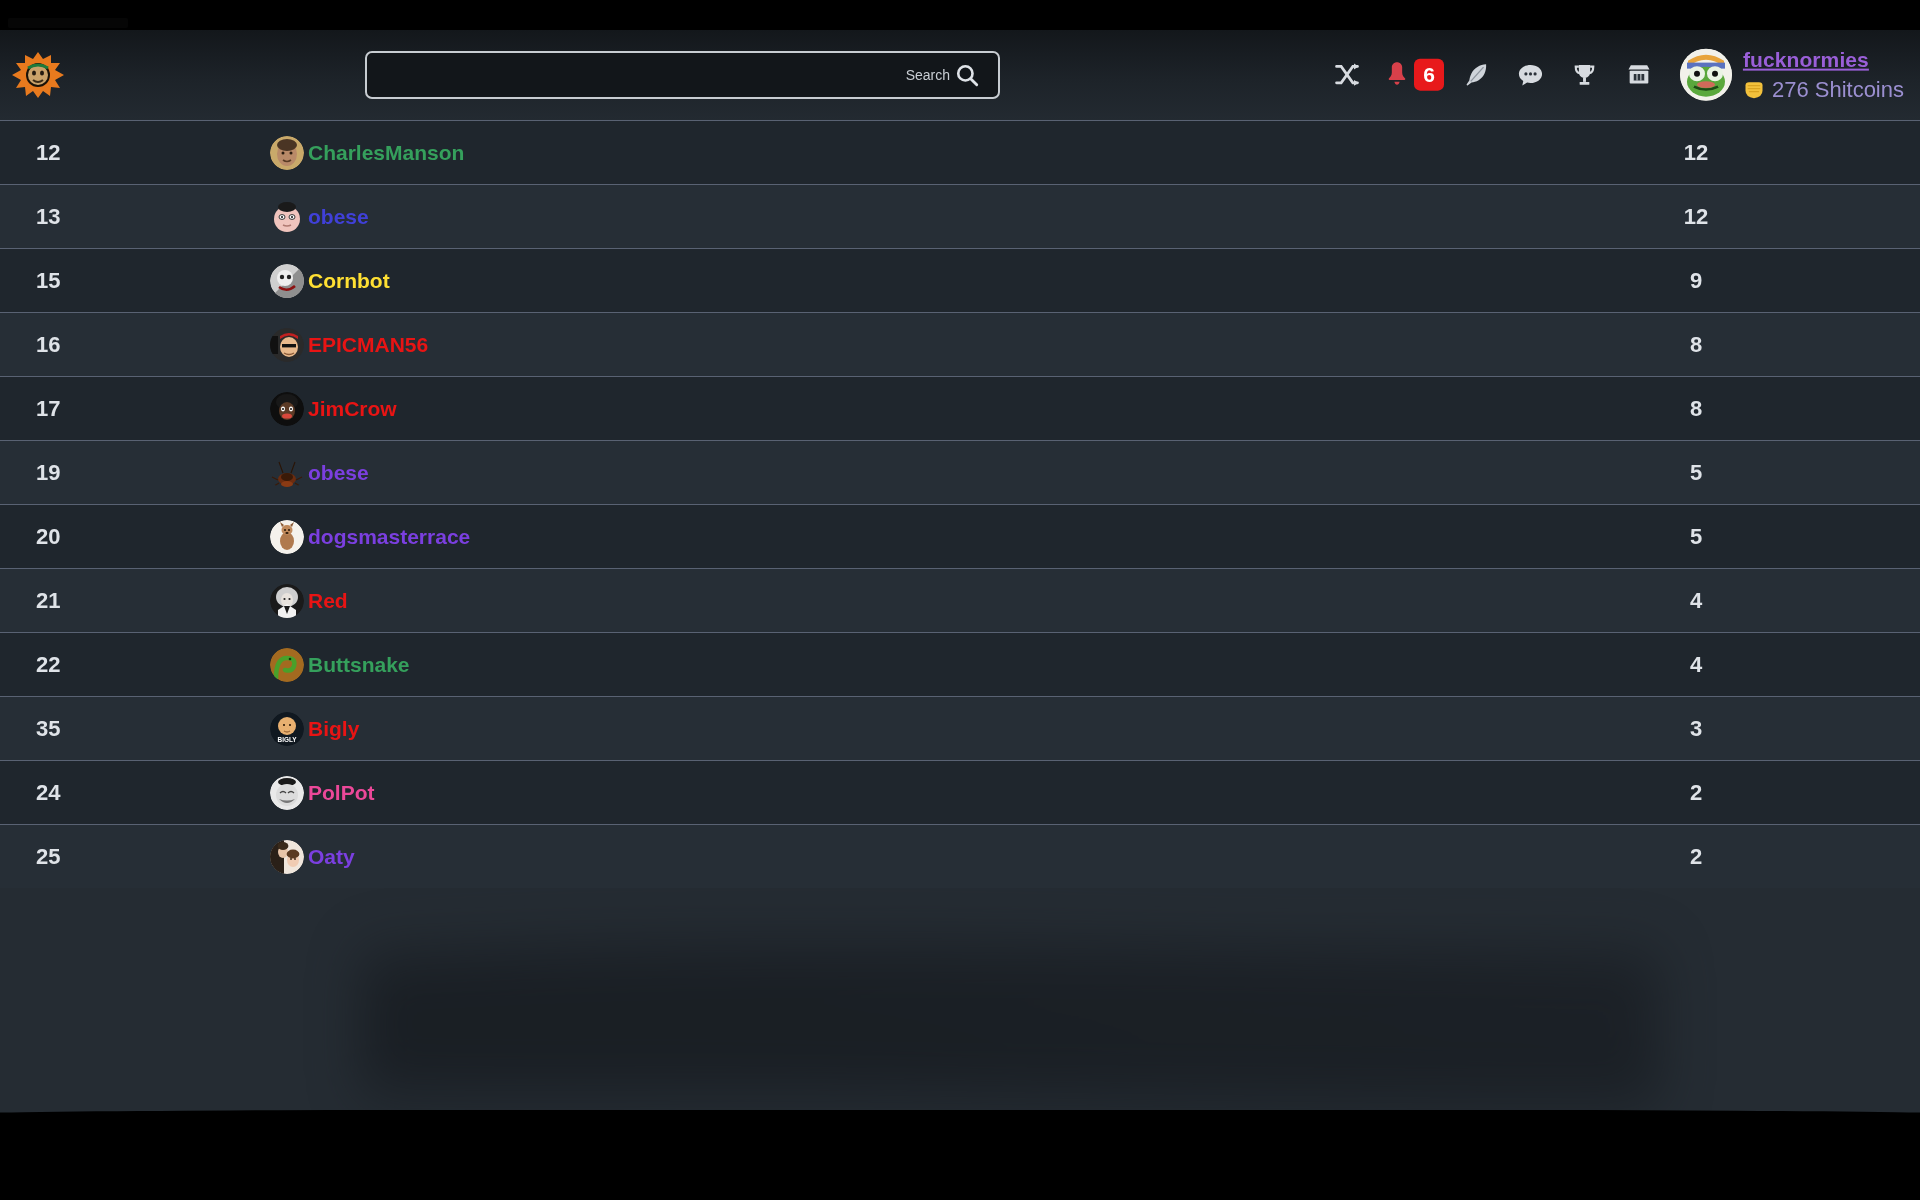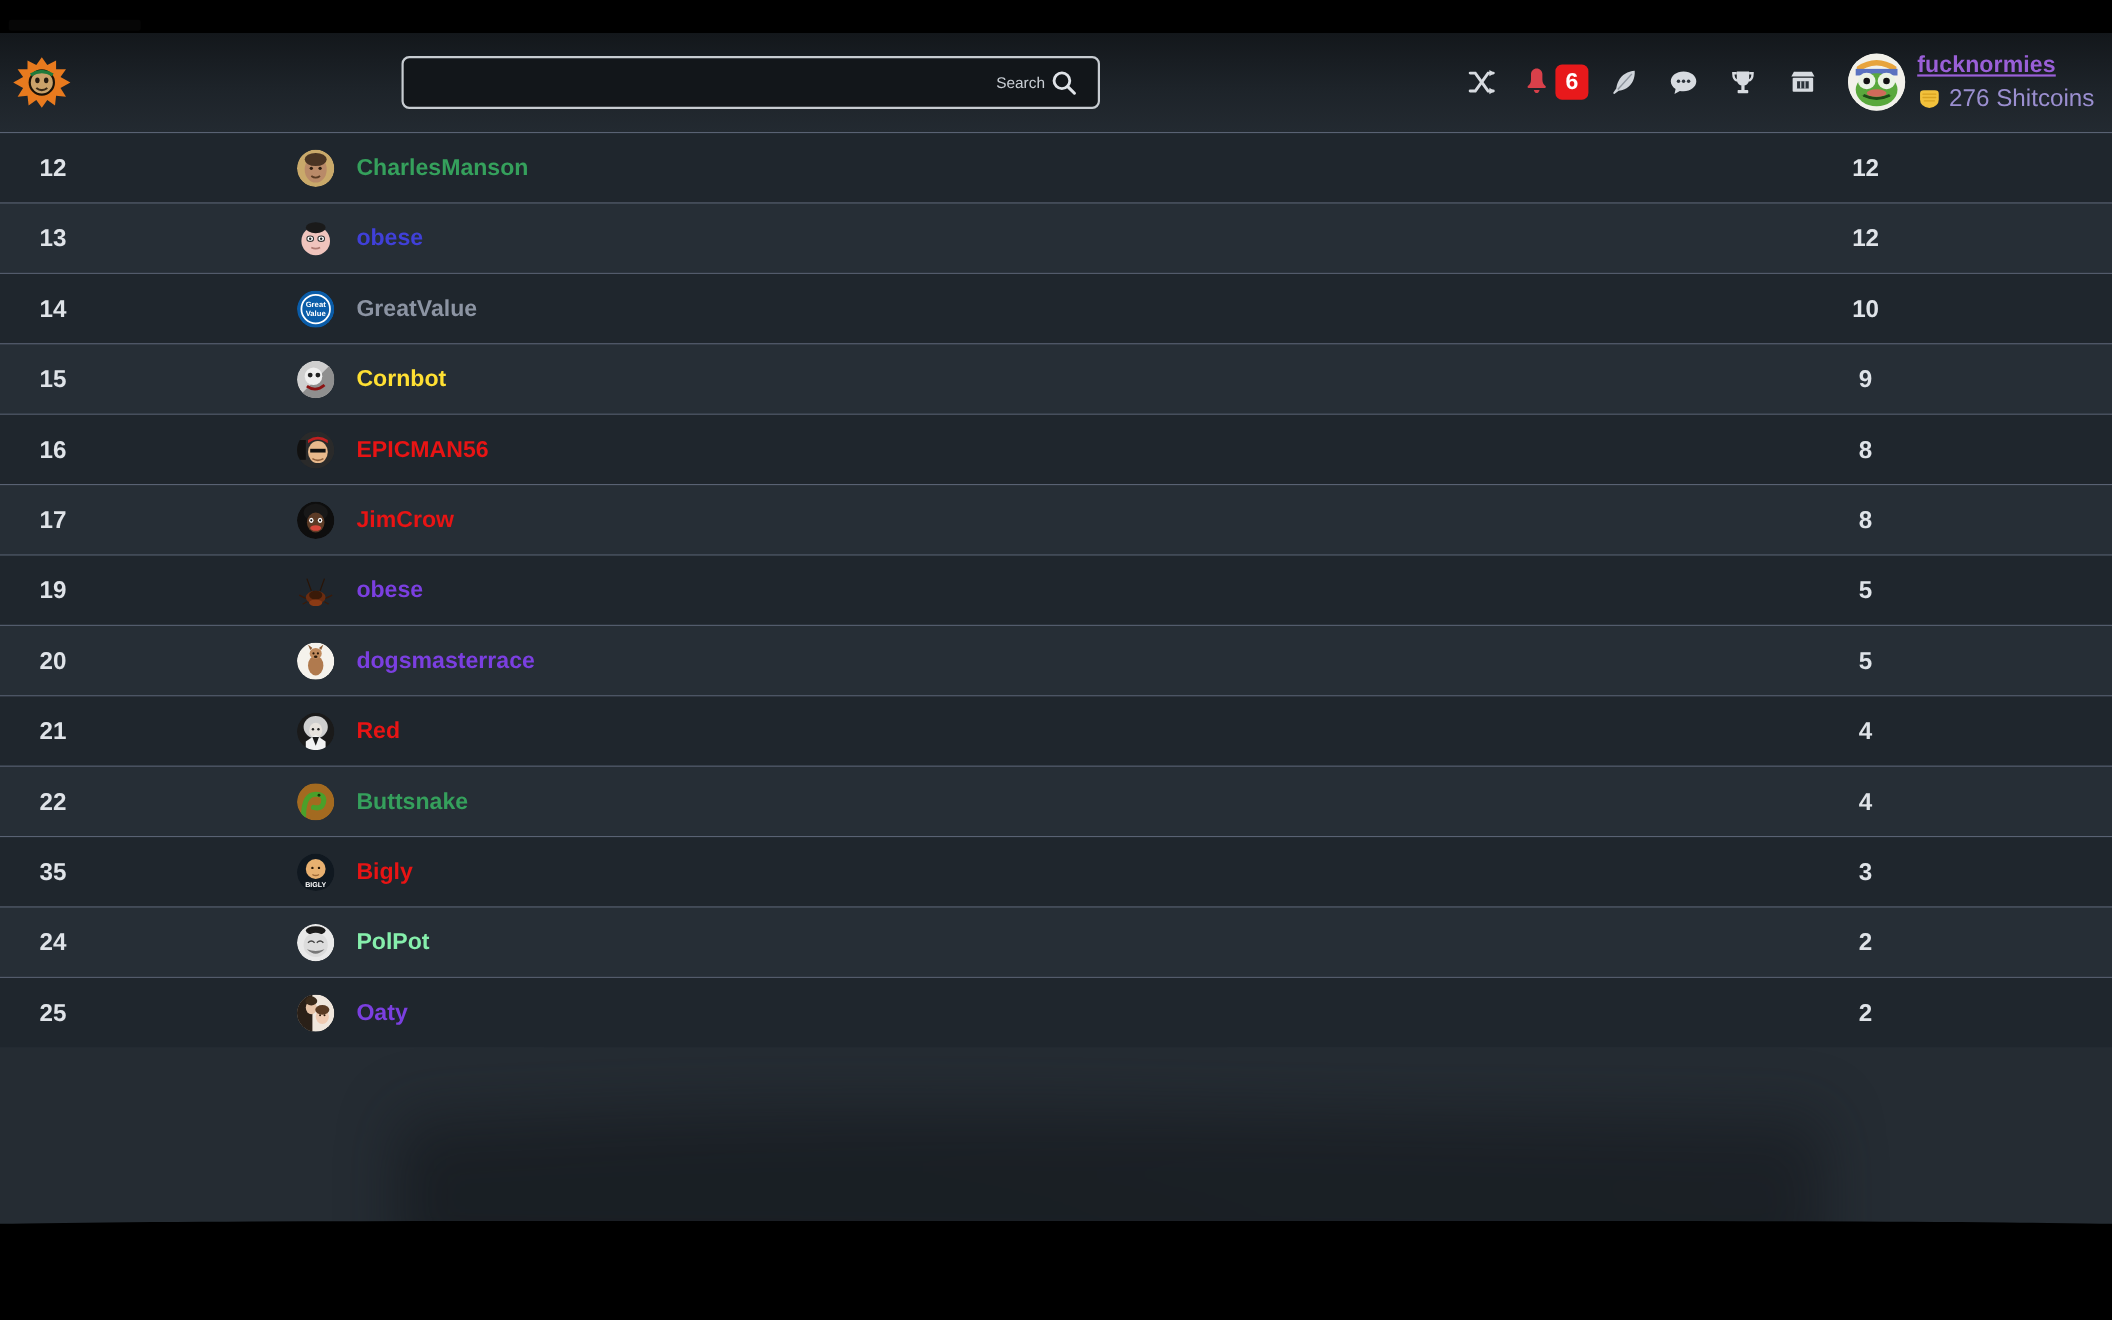--- a/index.html
+++ b/index.html
@@ -198,21 +198,21 @@
     padding-left: 22px;
     color: #dfe3e8;
     font-size: 22px;
     font-weight: bold;
     flex: none;
   }
   .user-cell {
     flex: 1;
     display: flex;
     align-items: center;
-    gap: 20px;
+    gap: 4px;
   }
   .avatar-sm {
     width: 34px; height: 34px;
     border-radius: 50%;
     overflow: hidden;
     flex: none;
     display: block;
     background: transparent;
   }
   .uname {
@@ -420,33 +420,20 @@
                 <ellipse cx="22" cy="17" rx="3" ry="2.4" fill="#fff" stroke="#333" stroke-width="1"></ellipse>
                 <circle cx="12" cy="17" r="1.1" fill="#222"></circle>
                 <circle cx="22" cy="17" r="1.1" fill="#222"></circle>
                 <path d="M13 25 Q17 27 21 25" stroke="#b07a72" stroke-width="1.6" fill="none"></path>
               </svg></span>
             <span class="uname" style="color: rgb(64, 64, 216);">obese</span>
           </div>
           <div class="score">12</div>
         </div>
         <div class="row">
-          <div class="rank">14</div>
-          <div class="user-cell">
-            <span class="avatar-sm"><svg width="34" height="34" viewBox="0 0 34 34" aria-hidden="true">
-                <circle cx="17" cy="17" r="17" fill="#0a5ca8"></circle>
-                <circle cx="17" cy="17" r="13" fill="#0a5ca8" stroke="#fff" stroke-width="1.6"></circle>
-                <text x="17" y="15" font-size="7" font-family="Liberation Sans, sans-serif" font-weight="bold" fill="#fff" text-anchor="middle">Great</text>
-                <text x="17" y="23" font-size="7" font-family="Liberation Sans, sans-serif" font-weight="bold" fill="#fff" text-anchor="middle">Value</text>
-              </svg></span>
-            <span class="uname" style="color: rgb(140, 148, 163);">GreatValue</span>
-          </div>
-          <div class="score">10</div>
-        </div>
-        <div class="row">
           <div class="rank">15</div>
           <div class="user-cell">
             <span class="avatar-sm"><svg width="34" height="34" viewBox="0 0 34 34" aria-hidden="true">
                 <circle cx="17" cy="17" r="17" fill="#cfcfcf"></circle>
                 <path d="M0 34 L34 0 L34 34 Z" fill="#8f8f8f"></path>
                 <ellipse cx="15" cy="14" rx="8" ry="8" fill="#efefef"></ellipse>
                 <circle cx="12" cy="13" r="2.2" fill="#222"></circle>
                 <circle cx="19" cy="13" r="2.2" fill="#222"></circle>
                 <path d="M9 23 Q17 29 25 22" stroke="#8c1212" stroke-width="2.6" fill="none"></path>
               </svg></span>
@@ -565,21 +552,21 @@
           <div class="rank">24</div>
           <div class="user-cell">
             <span class="avatar-sm"><svg width="34" height="34" viewBox="0 0 34 34" aria-hidden="true">
                 <circle cx="17" cy="17" r="17" fill="#e9e9e9"></circle>
                 <ellipse cx="17" cy="6" rx="9" ry="4" fill="#1a1a1a"></ellipse>
                 <ellipse cx="17" cy="19" rx="11" ry="11" fill="#dcdcdc"></ellipse>
                 <path d="M10 17 Q13 14 16 17" stroke="#444" stroke-width="1.3" fill="none"></path>
                 <path d="M18 17 Q21 14 24 17" stroke="#444" stroke-width="1.3" fill="none"></path>
                 <path d="M9 23 Q17 31 25 23 Q17 26 9 23 Z" fill="#777"></path>
               </svg></span>
-            <span class="uname" style="color: #86efac;">PolPot</span>
+            <span class="uname" style="color: #ec4899;">PolPot</span>
           </div>
           <div class="score">2</div>
         </div>
         <div class="row">
           <div class="rank">25</div>
           <div class="user-cell">
             <span class="avatar-sm"><svg width="34" height="34" viewBox="0 0 34 34" aria-hidden="true">
                 <circle cx="17" cy="17" r="17" fill="#f0e6dc"></circle>
                 <path d="M0 0 L14 0 L14 34 L0 34 Z" fill="#2a2018"></path>
                 <ellipse cx="13" cy="12" rx="5" ry="6" fill="#e8c4a8"></ellipse>

